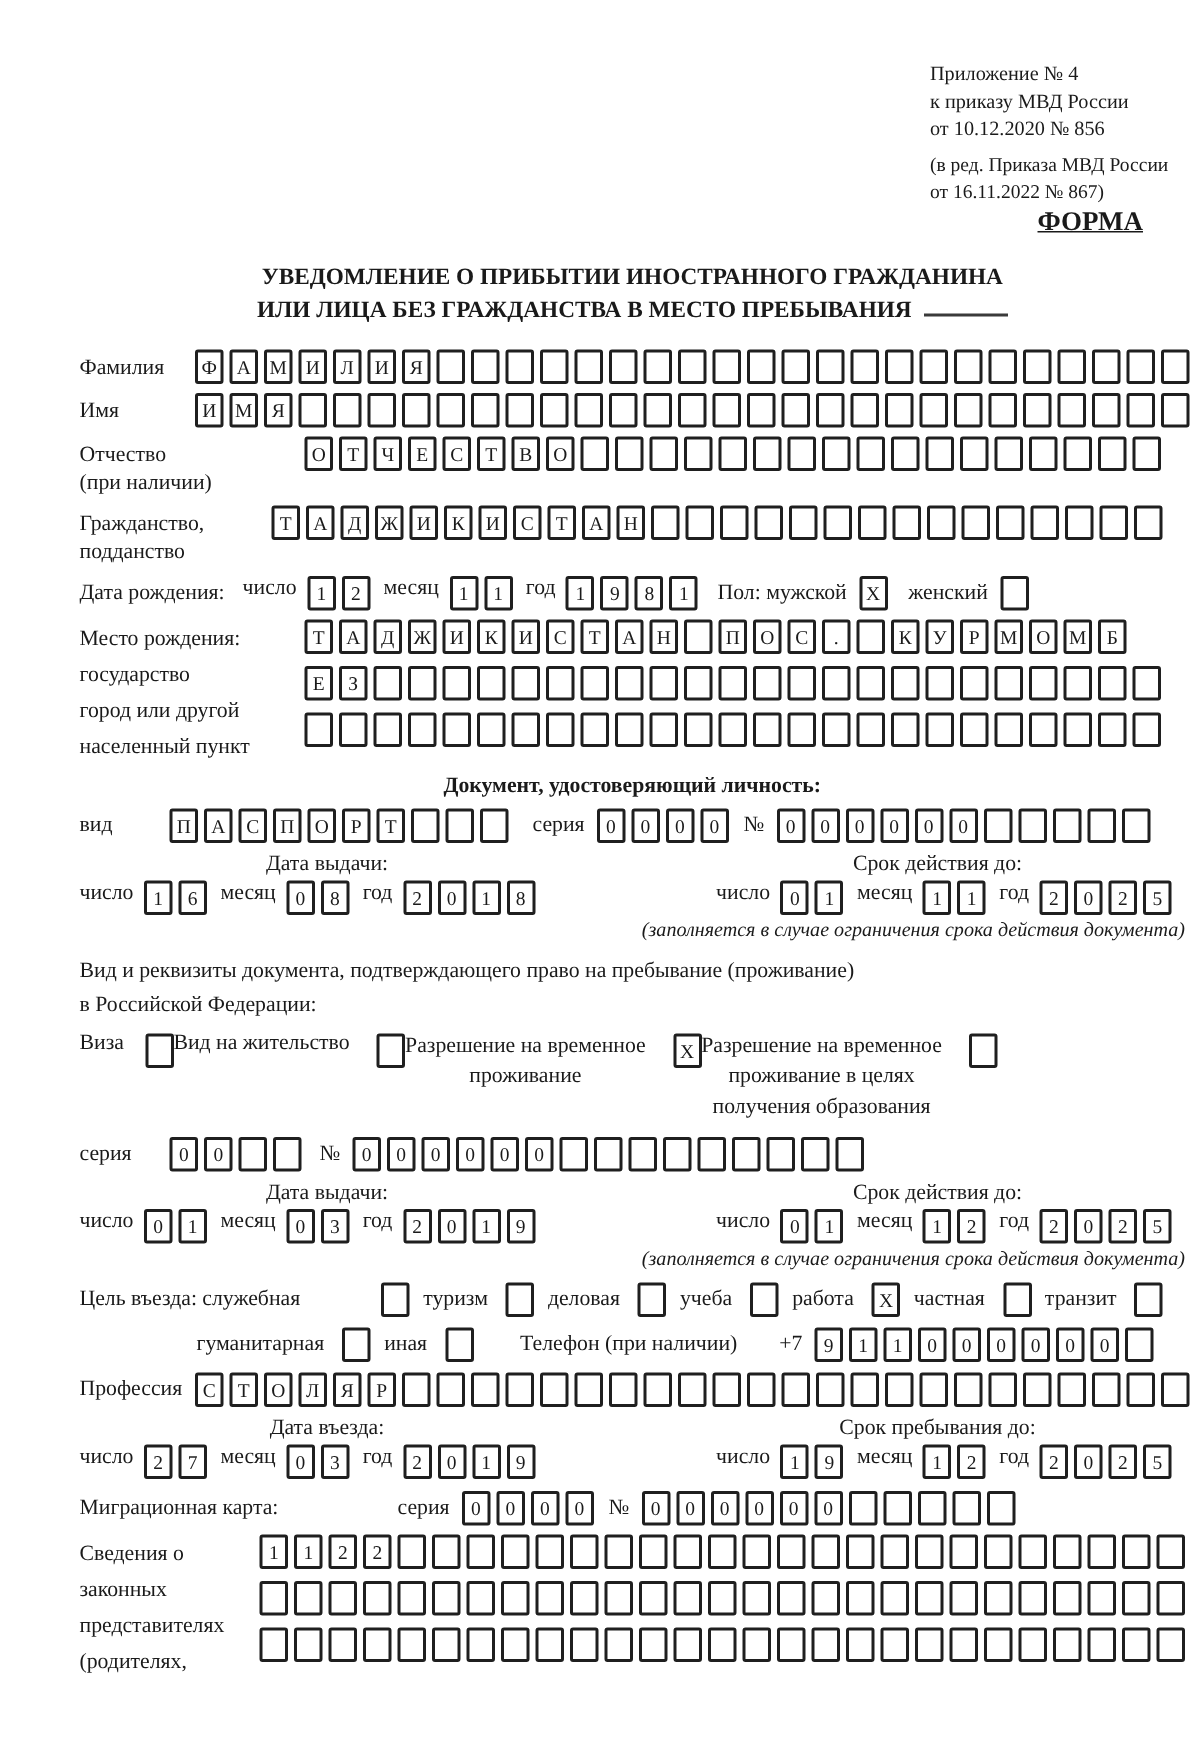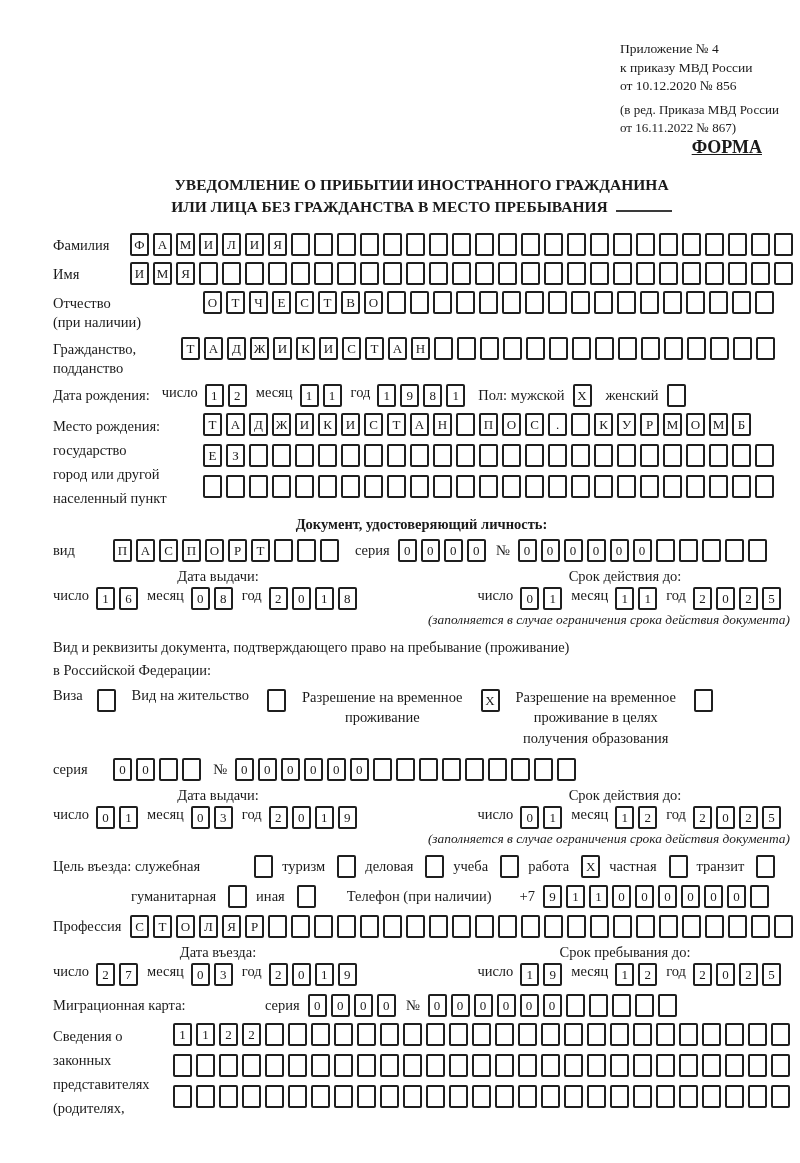--- a/index.html
+++ b/index.html
@@ -52,21 +52,21 @@
   .dgroup .w { margin:0 7px 0 0; }
   .dgroup .cellrow { margin-right:9px; }
   .note { text-align:right; font-size:13.4px; margin:2px 0 8px; width:737px;font-style:italic; }
 
   .para { line-height:1.55; }
   .opt { display:inline-flex; align-items:center; margin-right:12px; }
   .opt .cb { margin-left:6px; }
   .optcol { text-align:center; line-height:1.4; }
   .permrow { display:flex; align-items:flex-start; margin-top:6px; margin-bottom:10px; }
   .permrow .cb { margin:2px 0 0 8px; }
-  .permrow .grp { display:flex; align-items:flex-start; margin-right:16px; }
+  .permrow .grp { display:flex; align-items:flex-start; }
 
   .purpose-row { display:flex; align-items:center; margin-bottom:7px; flex-wrap:nowrap; }
   .purpose-row .opt { margin-right:9px; }
   .indent78 { margin-left:78px; }
 
   .mt4 { margin-top:4px; } .mt8 { margin-top:8px; }
   .doc-heading { text-align:center; font-weight:bold; margin:2px 0 6px; }
   .gap16 { width:16px; flex:0 0 auto; }
   .inl { margin:0 8px 0 0; }
 </style>

